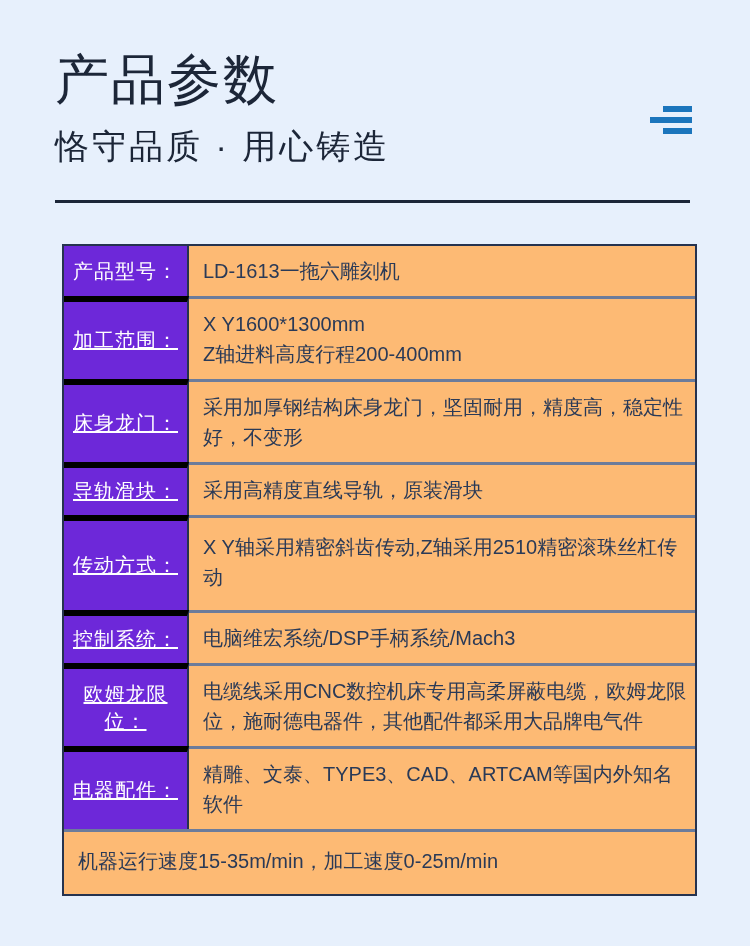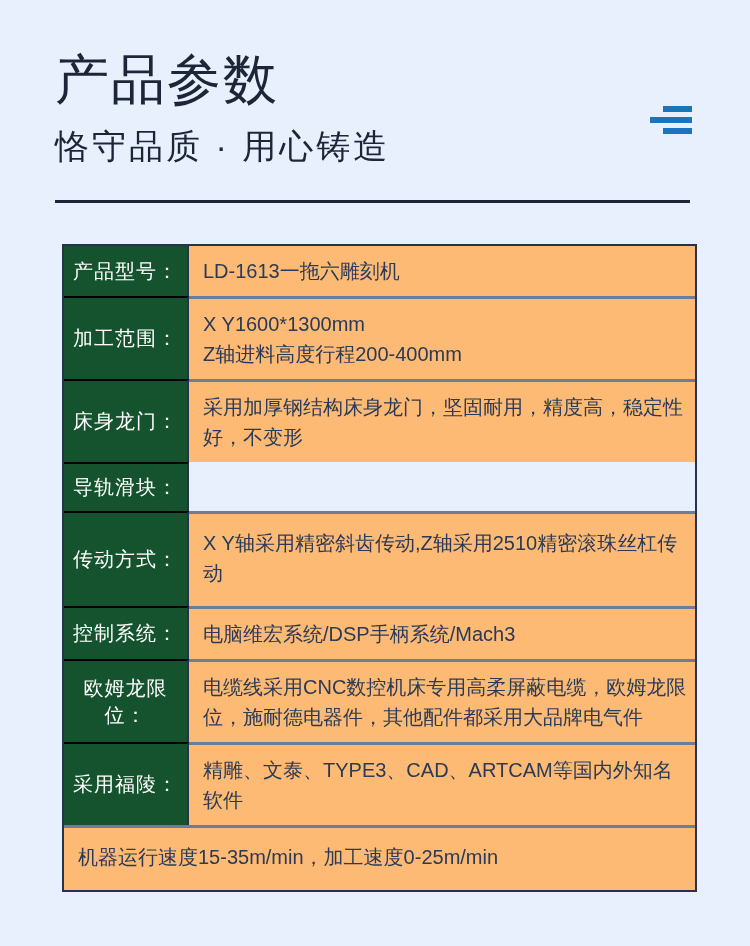--- a/index.html
+++ b/index.html
@@ -53,21 +53,21 @@
 
   
   .spec-table {
     margin: 41px 0 0 7px;
     width: 635px;
     border: 2px solid #26334f;
   }
   .spec-row { display: flex; align-items: stretch; }
   .spec-label {
     flex: 0 0 125px;
-    background: #14532d;
+    background: #6d28d9;
     color: #ffffff;
     font-size: 20px;
     display: flex;
     align-items: center;
     justify-content: center;
     text-align: center;
     border-right: 2px solid #26334f;
     padding: 10px 2px;
     letter-spacing: 1px;
   }
@@ -75,21 +75,21 @@
     flex: 1;
     background: #fdba74;
     color: #2a3a57;
     font-size: 20px;
     line-height: 30px;
     padding: 10px 8px 10px 14px;
     display: flex;
     align-items: center;
     white-space: pre-line;
   }
-  .spec-row + .spec-row .spec-label { border-top: 2px solid #000000; }
+  .spec-row + .spec-row .spec-label { border-top: 6px solid #000000; text-decoration: underline; }
   .spec-row + .spec-row .spec-value { border-top: 3px solid #6c7c9b; }
   .spec-row.tall .spec-value { padding-top: 14px; padding-bottom: 18px; }
 </style>
 </head>
 <body>
 
 <div class="page">
 
   <div class="header">
     <div class="page-title">产品参数</div>
@@ -116,40 +116,41 @@
 Z轴进料高度行程200-400mm</div>
     </div>
 
     <div class="spec-row">
       <div class="spec-label">床身龙门：</div>
       <div class="spec-value">采用加厚钢结构床身龙门，坚固耐用，精度高，稳定性好，不变形</div>
     </div>
 
     <div class="spec-row">
       <div class="spec-label">导轨滑块：</div>
+      <div class="spec-value">采用高精度直线导轨，原装滑块</div>
     </div>
 
     <div class="spec-row tall">
       <div class="spec-label">传动方式：</div>
       <div class="spec-value">X Y轴采用精密斜齿传动,Z轴采用2510精密滚珠丝杠传动</div>
     </div>
 
     <div class="spec-row">
       <div class="spec-label">控制系统：</div>
       <div class="spec-value">电脑维宏系统/DSP手柄系统/Mach3</div>
     </div>
 
 
     <div class="spec-row">
       <div class="spec-label">欧姆龙限位：</div>
       <div class="spec-value">电缆线采用CNC数控机床专用高柔屏蔽电缆，欧姆龙限位，施耐德电器件，其他配件都采用大品牌电气件</div>
     </div>
 
     <div class="spec-row">
-      <div class="spec-label">采用福陵：</div>
+      <div class="spec-label">电器配件：</div>
       <div class="spec-value">精雕、文泰、TYPE3、CAD、ARTCAM等国内外知名软件</div>
     </div>
 
     <div class="spec-row tall">
       <div class="spec-value">机器运行速度15-35m/min，加工速度0-25m/min</div>
     </div>
 
   </div>
 </div>
 

